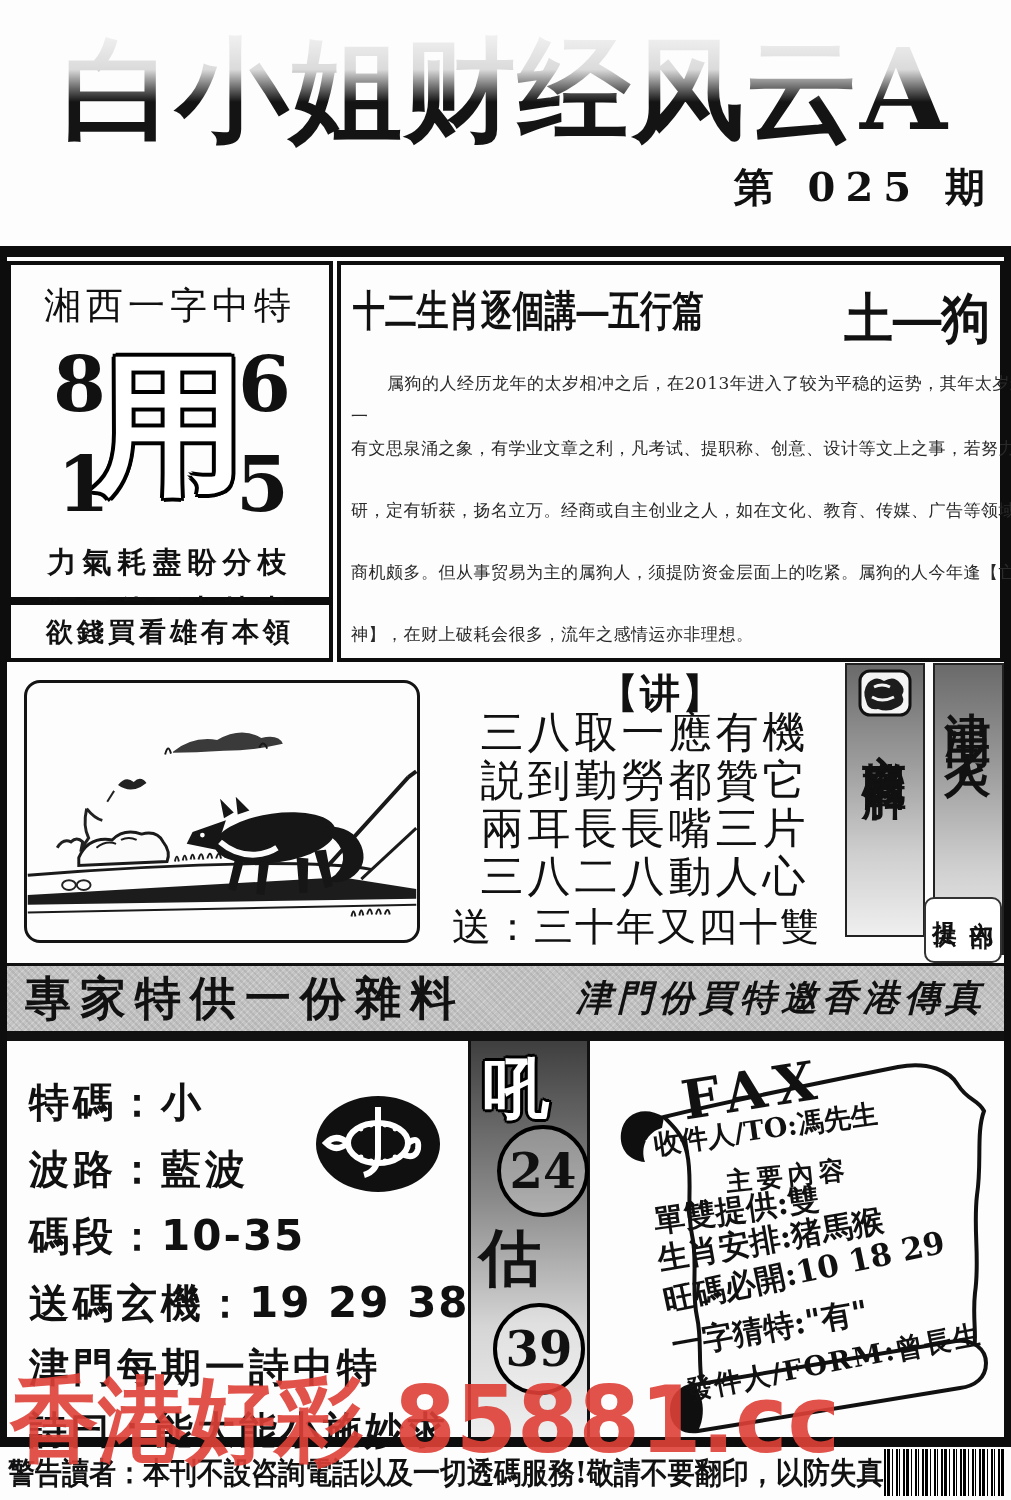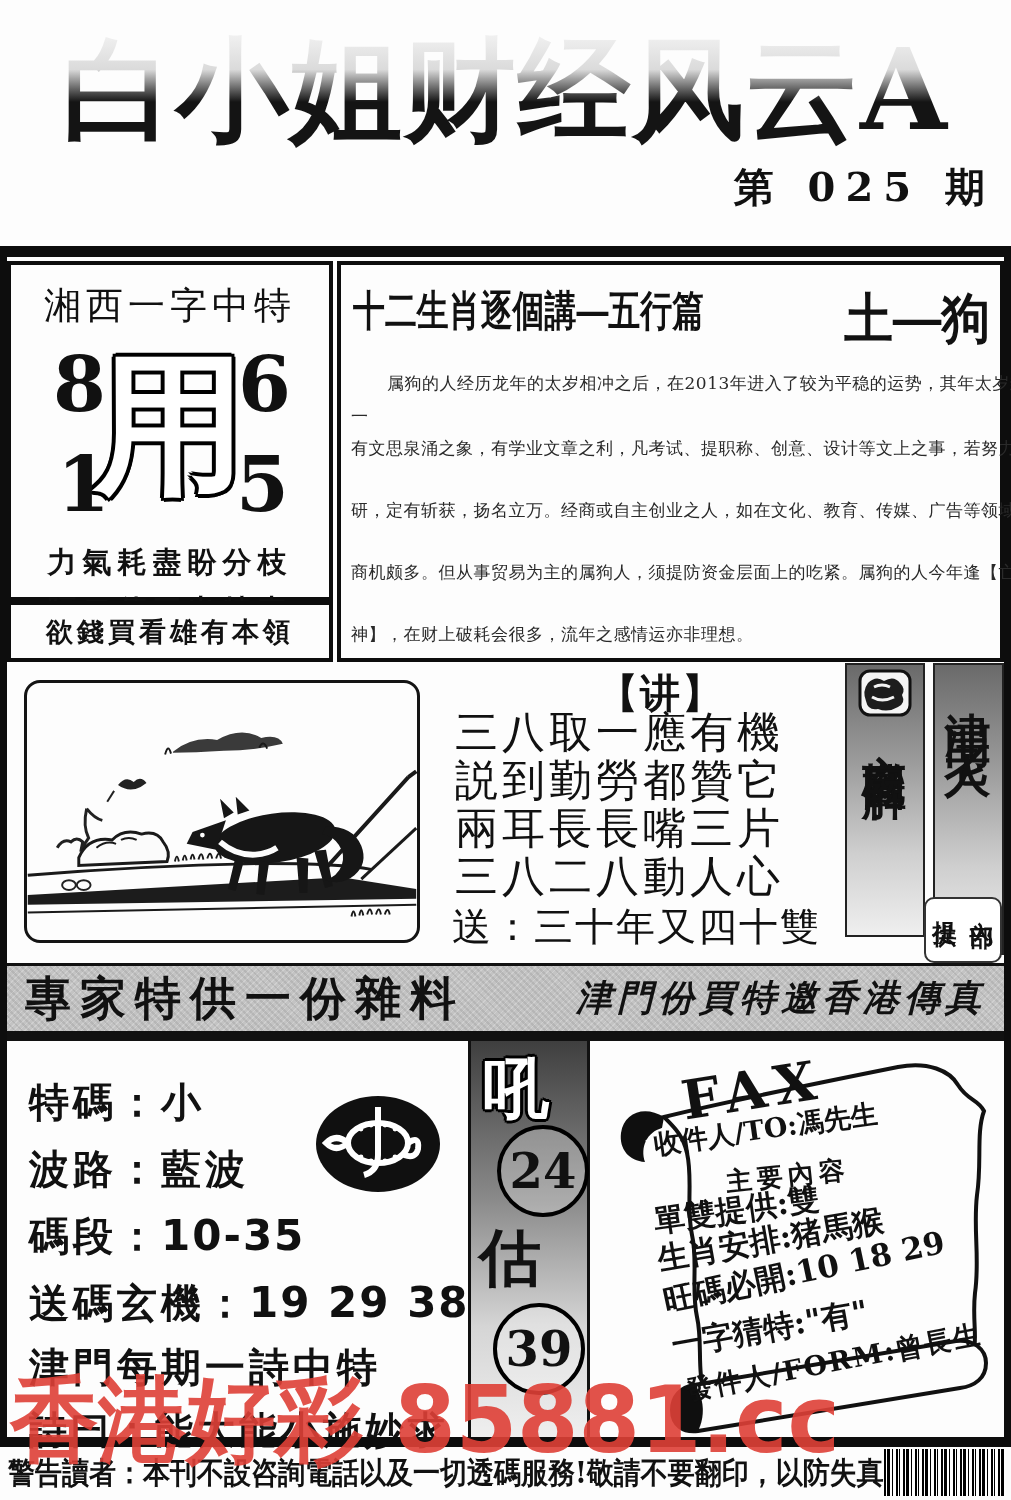--- a/index.html
+++ b/index.html
@@ -52,21 +52,21 @@
   .pl { position:absolute; left:0; white-space:nowrap; letter-spacing:.5px; }
   .pl0 { top:16px; text-indent:36px; } .pl1 { top:49px; } .pl2 { top:81px; }
   .pl3 { top:143px; } .pl4 { top:205px; } .pl5 { top:267px; }
 
   
   .fox-box { left:24px; top:680px; width:396px; height:263px; border:3px solid #141414; border-radius:16px; overflow:hidden; background:#fdfdfd; }
   .fox-box svg { display:block; width:100%; height:100%; }
 
   
   .jiang-head { left:598px; top:666px; font-weight:900; font-size:40px; letter-spacing:2px; }
-  .jiang-verse { left:455px; top:708px; width:380px; }
+  .jiang-verse { left:455px; top:708px; width:380px; text-align:center; }
   .jiang-verse div { font-family:"DejaVu Serif",serif; font-size:43px; line-height:48px; letter-spacing:4px; white-space:nowrap; }
   .gift-line { left:452px; top:900px; font-family:"DejaVu Serif",serif; font-size:39px; letter-spacing:2px; white-space:nowrap; }
 
   
   .strip { border:2px solid #222; background:linear-gradient(180deg,#6a6a6a 0%,#9a9a9a 35%,#cfcfcf 70%,#efefef 100%);
            display:flex; flex-direction:column; align-items:center; }
   .strip-xuanji { left:845px; top:663px; width:80px; height:274px; }
   .strip-jinmen { left:933px; top:663px; width:71px; height:292px; }
   .vtext { writing-mode:vertical-rl; text-orientation:upright; font-family:"DejaVu Serif",serif; font-weight:700; }
   .xuanji-text { font-size:44px; letter-spacing:8px; margin-top:2px; }

